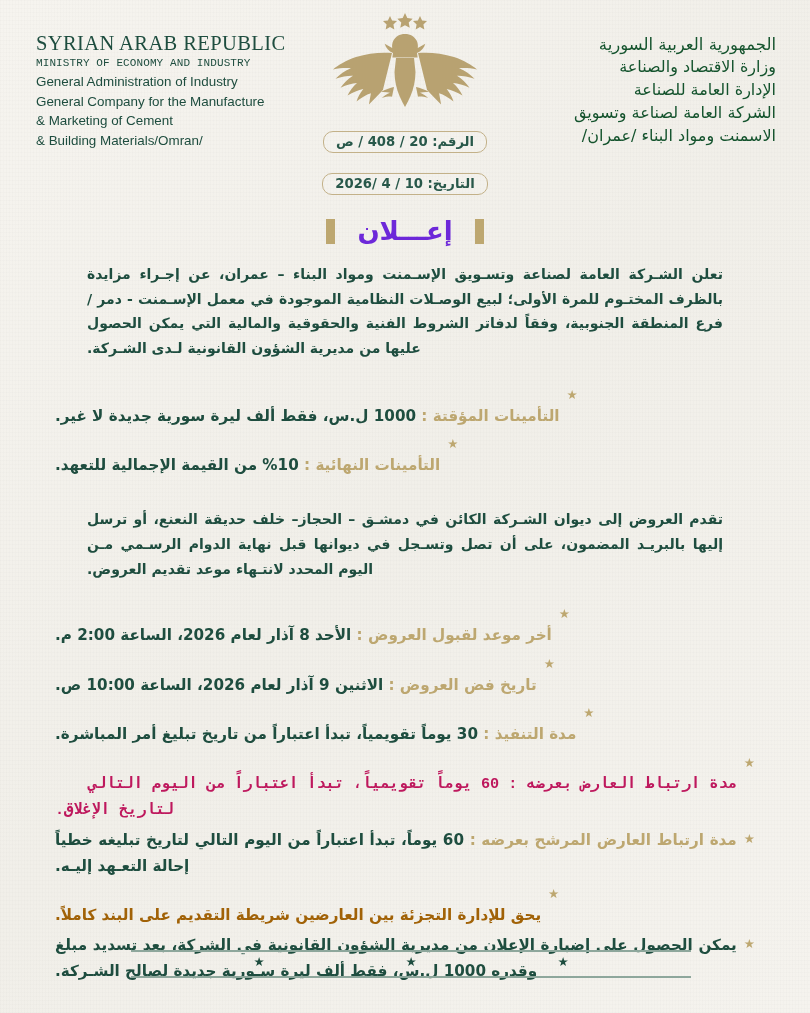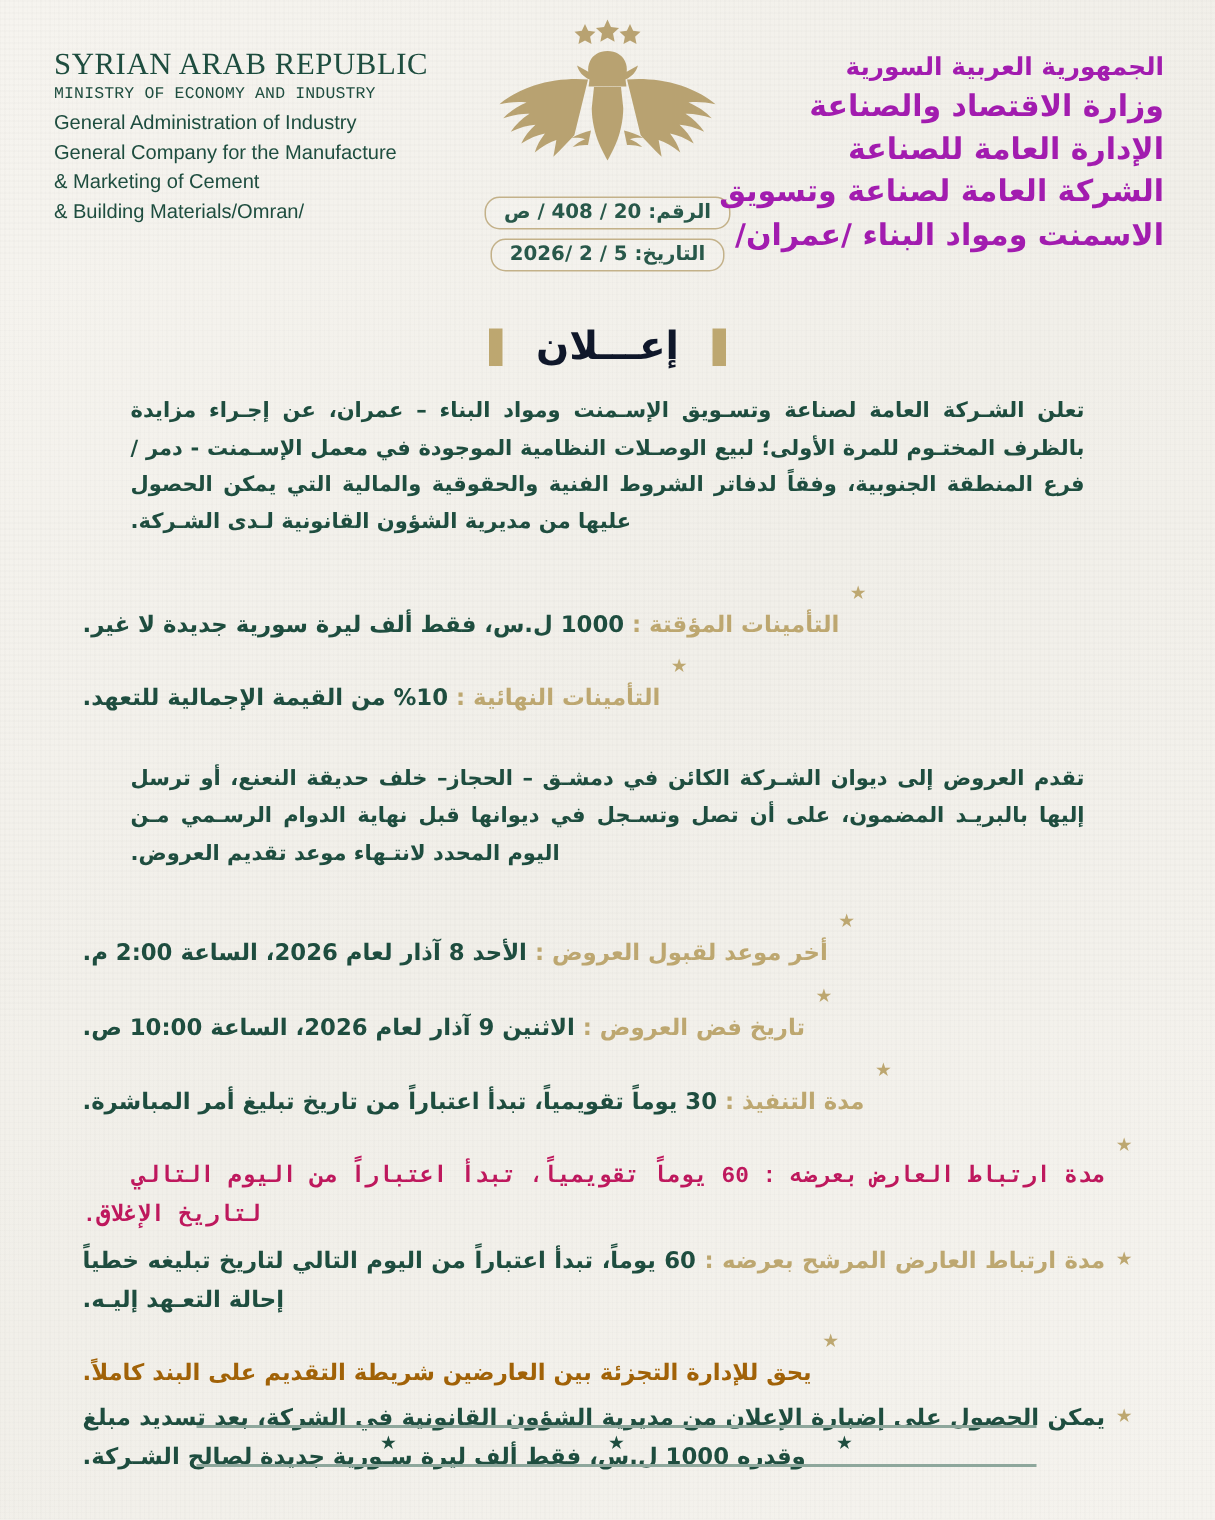--- a/index.html
+++ b/index.html
@@ -29,53 +29,53 @@
     font-family:"Liberation Serif",serif;}
   .en-l2{font-size:11px;letter-spacing:.1px;line-height:1.35;margin-top:1px;
     font-family:Liberation Mono, monospace;font-weight:400;}
   .en-rest{font-size:13.4px;line-height:1.48;margin-top:1px;
     font-family:"Liberation Sans",sans-serif;font-weight:400;}
   .en-rest div{white-space:nowrap;}
 
   .ar-header{
     position:absolute;right:34px;top:33px;
     text-align:right;direction:rtl;
-    color:#a21caf;font-weight:700;
+    color:#14532d;font-weight:400;
     line-height:1.42;
   }
   .ar-header .l1{font-size:16.5px;letter-spacing:.2px;}
-  .ar-header .l2,.ar-header .l3,.ar-header .l4,.ar-header .l5{font-size:20px;}
+  .ar-header .l2,.ar-header .l3,.ar-header .l4,.ar-header .l5{font-size:16px;}
 
   .emblem-wrap{
     position:absolute;left:50%;transform:translateX(-50%);top:12px;
     width:170px;text-align:center;
   }
   .emblem{display:block;margin:0 auto;}
 
   .doc-meta{
     position:absolute;left:50%;transform:translateX(-50%);top:131px;
     width:200px;
   }
   .meta-box{
     border:1.3px solid #c3b189;border-radius:10px;
-    padding:2px 12px 3px;margin:0 auto 6px;
+    padding:2px 12px 3px;margin:0 auto 20px;
     display:block;width:max-content;min-width:118px;
     text-align:center;font-size:13.2px;font-weight:700;color:#28584a;
     background:rgba(255,255,255,0.12);
     white-space:nowrap;
   }
 
   
   .title-row{
     position:absolute;left:0;right:0;top:218px;
     display:flex;align-items:center;justify-content:center;gap:22px;
   }
   .title-bar{width:9px;height:25px;background:#bda770;display:block;}
   .title-text{
-    font-size:26px;font-weight:700;color:#0f172a;letter-spacing:1px;
+    font-size:26px;font-weight:700;color:#6d28d9;letter-spacing:1px;
     line-height:1;
   }
 
   
   .body-area{position:absolute;left:0;right:0;top:262px;}
   .para{
     margin:0 auto;width:636px;
     font-size:14px;line-height:1.76;
     text-align:justify;text-align-last:left;
     color:#1e4d3f;font-weight:600;
@@ -151,21 +151,21 @@
           <path d="M66 46 h18 l1.5 14 c0 8-2 17-5 24 -2 4.6-4 8.4-5.5 11 -1.5-2.6-3.5-6.4-5.5-11 -3-7-5-16-5-24z"></path>
 
           <path d="M64 75 c-4 1-9 2.5-13 5 3.5-.3 6.5 0 9 .8 -3 1.2-6 3-8.2 5.2 4-1.2 7.3-1.6 10.2-1.3z"></path>
           <path d="M86 75 c4 1 9 2.5 13 5 -3.5-.3-6.5 0-9 .8 3 1.2 6 3 8.2 5.2 -4-1.2-7.3-1.6-10.2-1.3z"></path>
         </g>
       </svg>
     </div>
 
     <div class="doc-meta">
       <div class="meta-box">الرقم: 20 / 408 / ص</div>
-      <div class="meta-box">التاريخ: 5 / 2 /2026</div>
+      <div class="meta-box">التاريخ: 10 / 4 /2026</div>
     </div>
 
     <div class="ar-header">
       <div class="l1">الجمهورية العربية السورية</div>
       <div class="l2">وزارة الاقتصاد والصناعة</div>
       <div class="l3">الإدارة العامة للصناعة</div>
       <div class="l4">الشركة العامة لصناعة وتسويق</div>
       <div class="l5">الاسمنت ومواد البناء /عمران/</div>
     </div>
   </div>

